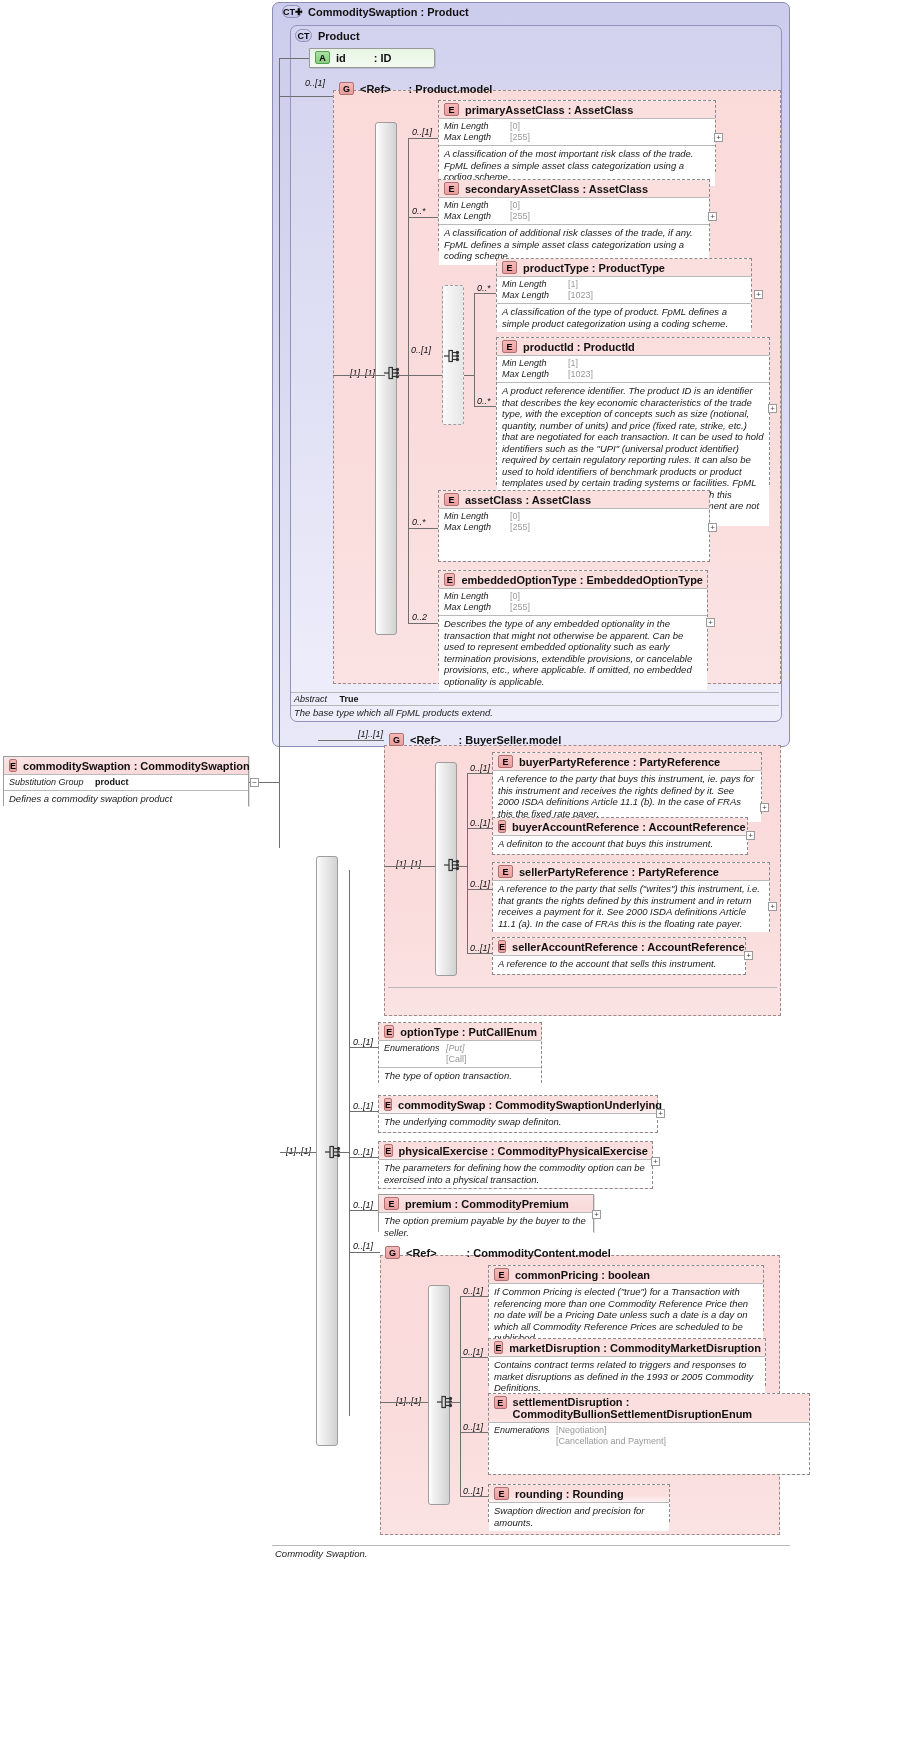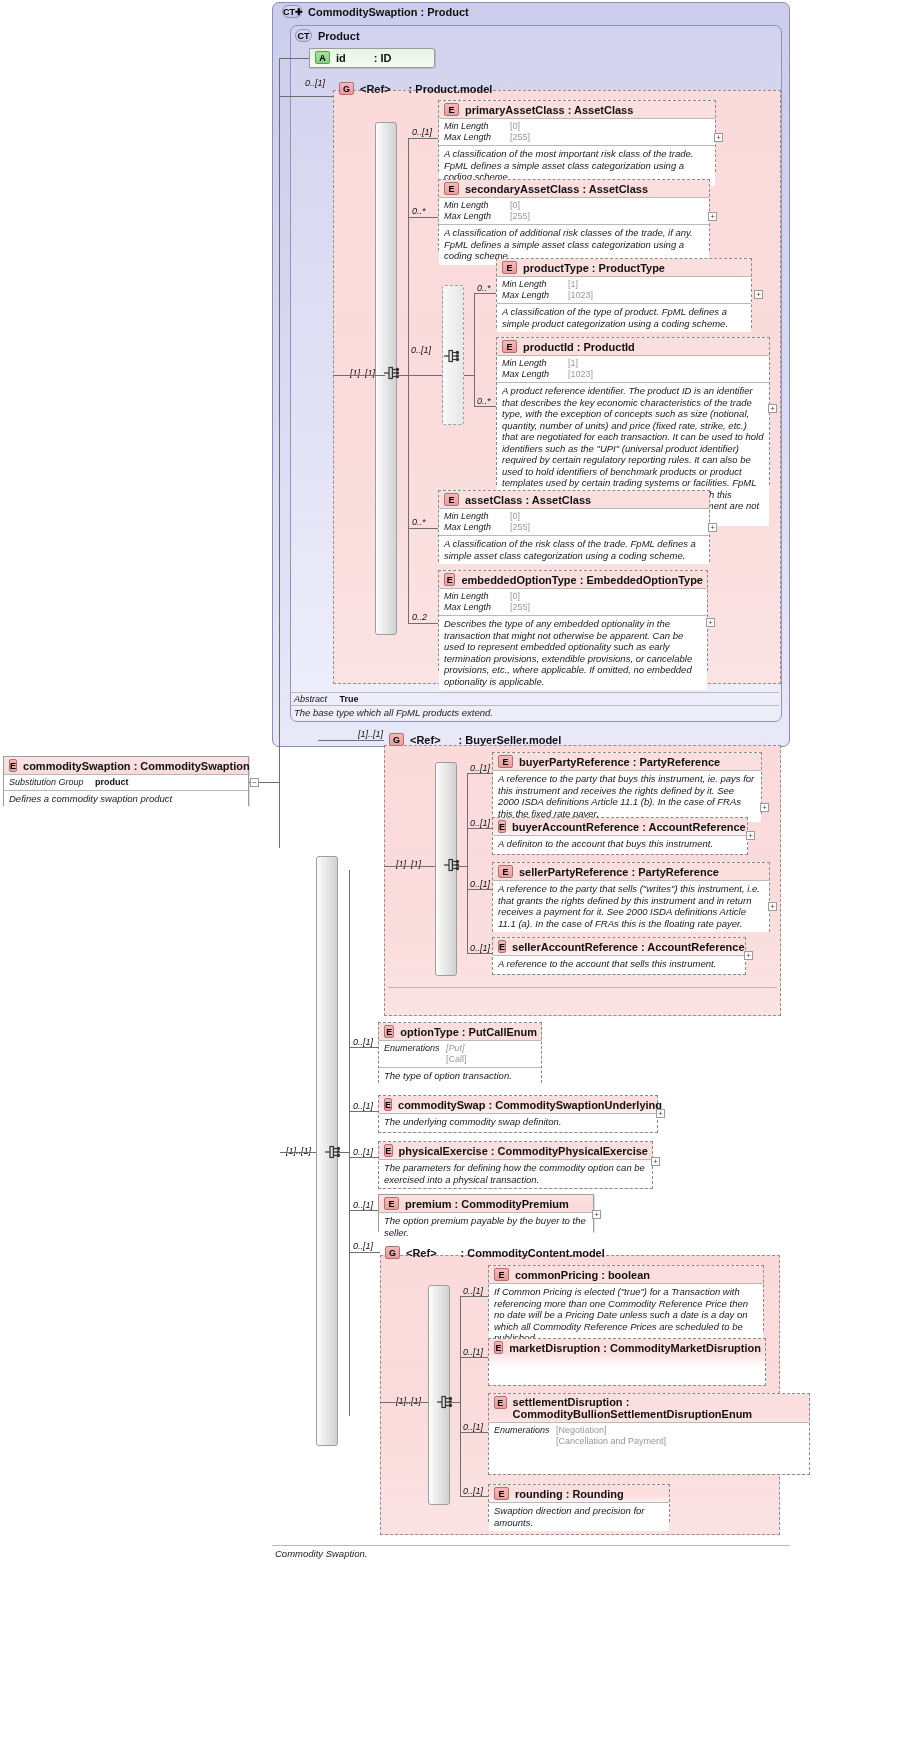--- a/index.html
+++ b/index.html
@@ -317,21 +317,20 @@
     <div class="facets">
       <div class="row">
           <span class="fname">Min Length</span>
           <span class="fval">[0]</span>
         </div>
       <div class="row">
           <span class="fname">Max Length</span>
           <span class="fval">[255]</span>
         </div>
     </div>
-    <div class="desc">A classification of the risk class of the trade. FpML defines a simple asset class categorization using a coding scheme.</div>
   </div>
   <div class="plus" style="left:708px; top:523px;">+</div>
 
   <div class="line hl" style="left:408px; top:623px; width:30px; height:1px;"></div>
   <div class="card" style="left:412px; top:612px;">0..2</div>
   <div class="node dashed" style="left:438px; top:570px; width:270px; height:101px;">
     <div class="hdr">
       <span class="badge">E</span>
       <span>embeddedOptionType : EmbeddedOptionType</span>
     </div>
@@ -510,21 +509,21 @@
       <span>premium : CommodityPremium</span>
     </div>
     <div class="desc">The option premium payable by the buyer to the seller.</div>
   </div>
   <div class="plus" style="left:592px; top:1210px;">+</div>
 
   <div class="grp-box" style="left:380px; top:1255px; width:400px; height:280px;"></div>
   <div class="grp-hdr" style="left:385px; top:1246px;">
     <span class="badge g">G</span>
     <span>&lt;Ref&gt;</span>
-    <span style="margin-left:24px;">: CommodityContent.model</span>
+    <span style="margin-left:30px;">: CommodityContent.model</span>
   </div>
   <div class="card" style="left:353px; top:1241px;">0..[1]</div>
   <div class="line hl" style="left:349px; top:1252px; width:31px; height:1px;"></div>
 
   <div class="bar" style="left:428px; top:1285px; width:22px; height:220px;"></div>
   <svg class="seq" style="left:437px; top:1393px;" viewBox="0 0 18 18">
     <line x1="0" y1="9" x2="5" y2="9" stroke="#333" stroke-width="1.2"></line>
     <rect x="5" y="3.5" width="3.4" height="11" fill="none" stroke="#333" stroke-width="1.2"></rect>
     <line x1="8.4" y1="5.5" x2="12" y2="5.5" stroke="#333" stroke-width="1.2"></line>
     <line x1="8.4" y1="9" x2="12" y2="9" stroke="#333" stroke-width="1.2"></line>
@@ -548,20 +547,21 @@
     <div class="desc">If Common Pricing is elected ("true") for a Transaction with referencing more than one Commodity Reference Price then no date will be a Pricing Date unless such a date is a day on which all Commodity Reference Prices are scheduled to be published.</div>
   </div>
 
   <div class="line hl" style="left:460px; top:1357px; width:28px; height:1px;"></div>
   <div class="card" style="left:463px; top:1347px;">0..[1]</div>
   <div class="node dashed" style="left:488px; top:1338px; width:278px; height:48px;">
     <div class="hdr">
       <span class="badge">E</span>
       <span>marketDisruption : CommodityMarketDisruption</span>
     </div>
+    <div class="desc">Contains contract terms related to triggers and responses to market disruptions as defined in the 1993 or 2005 Commodity Definitions.</div>
   </div>
 
   <div class="line hl" style="left:460px; top:1432px; width:28px; height:1px;"></div>
   <div class="card" style="left:463px; top:1422px;">0..[1]</div>
   <div class="node dashed" style="left:488px; top:1393px; width:322px; height:82px;">
     <div class="hdr" style="align-items:flex-start;">
       <span class="badge">E</span>
       <span style="white-space:normal; line-height:12px;">settlementDisruption : CommodityBullionSettlementDisruptionEnum</span>
     </div>
     <div class="facets">

